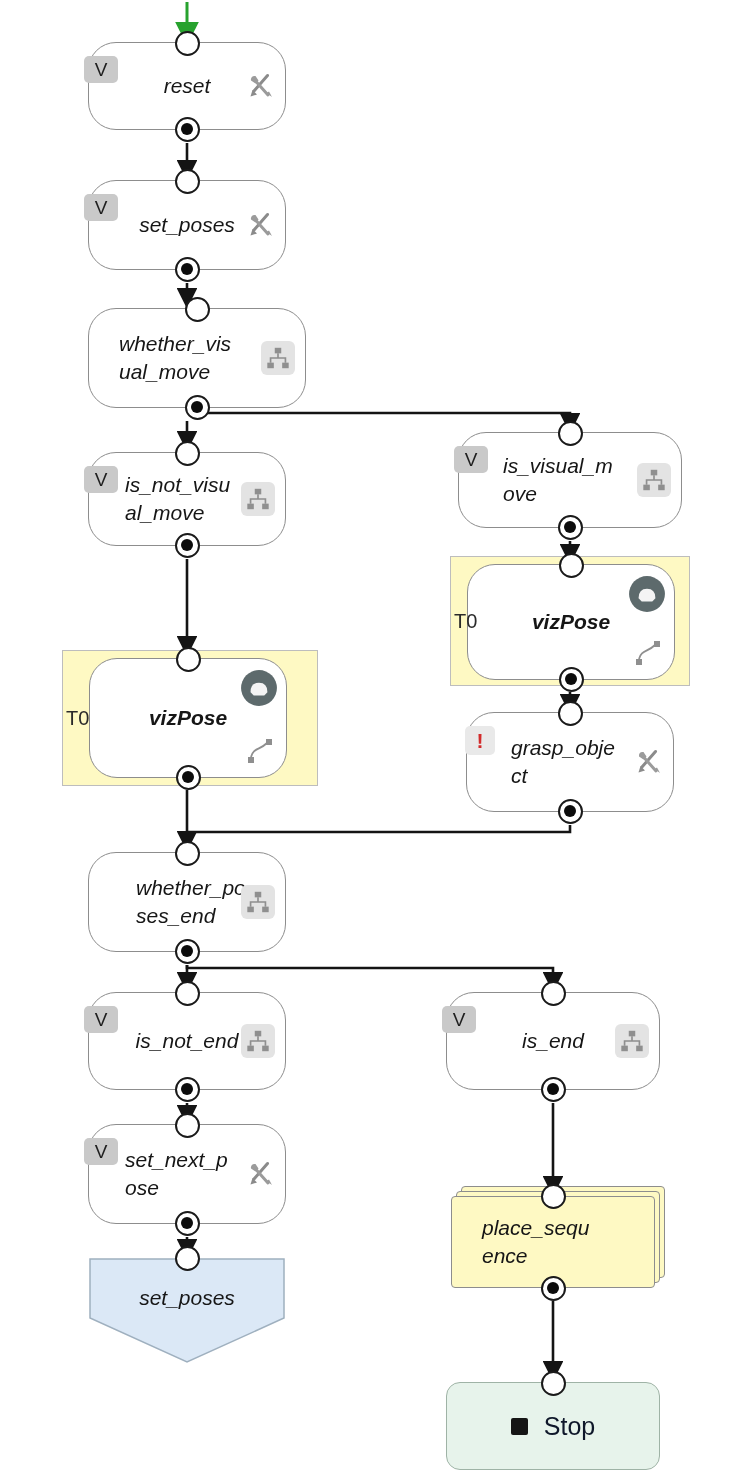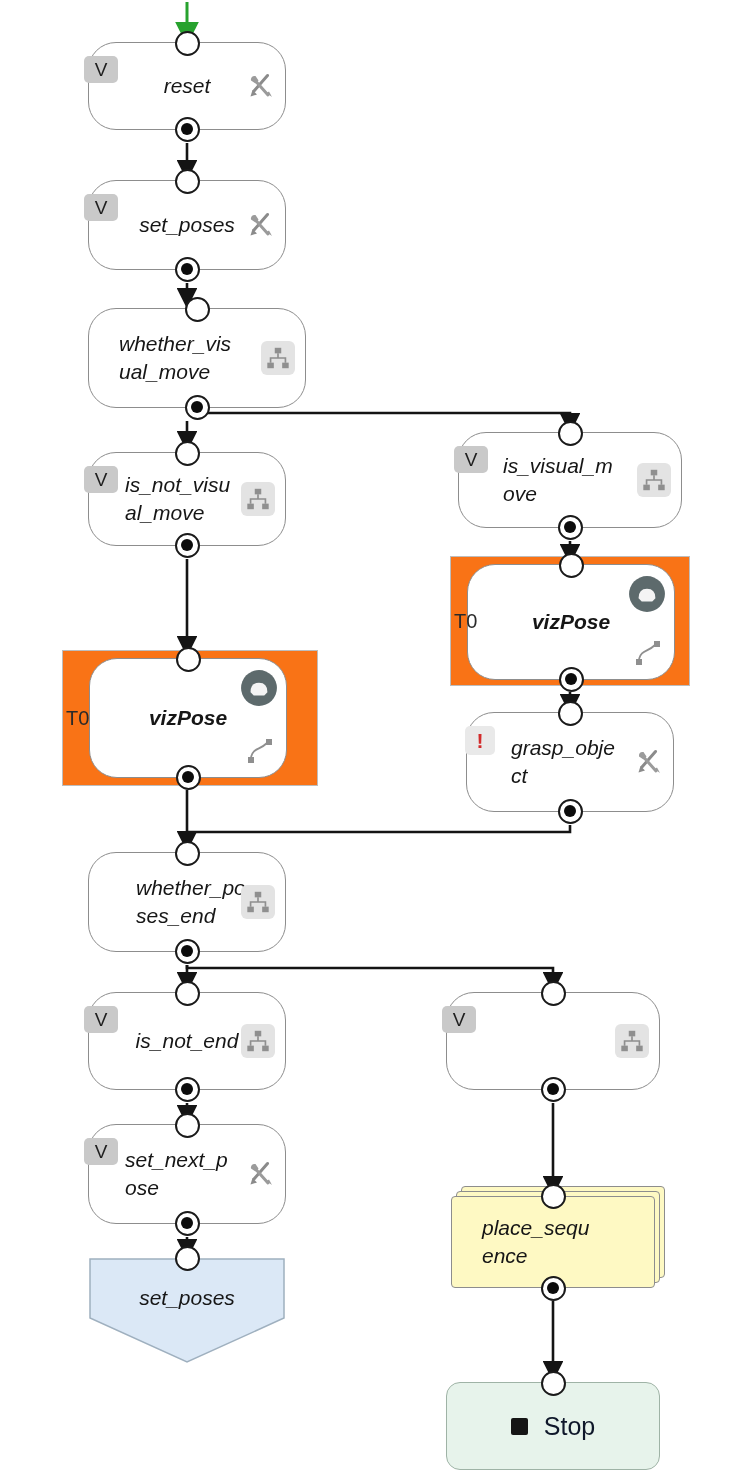--- a/index.html
+++ b/index.html
@@ -2,21 +2,21 @@
 <html><head>
 <meta charset="utf-8">
 <style>
   html,body{margin:0;padding:0;background:#ffffff;}
   .canvas{position:relative;width:752px;height:1476px;background:#ffffff;font-family:"Liberation Sans",sans-serif;overflow:hidden;}
   .edges{position:absolute;left:0;top:0;width:752px;height:1476px;z-index:1;}
   .edges path.edge{stroke:#141414;stroke-width:2.6;fill:none;}
   .edges path.entry{stroke:#27a22e;stroke-width:3;fill:none;}
 
   .node{position:absolute;background:#fff;border:1.5px solid #8d8d8d;border-radius:28px;box-sizing:border-box;z-index:2;}
-  .frame{position:absolute;border:1px solid #bdbdbd;background:#f97316;box-sizing:border-box;z-index:2;}
+  .frame{position:absolute;border:1px solid #bdbdbd;background:#fef9c3;box-sizing:border-box;z-index:2;}
   .frame .node{z-index:3;font-weight:bold;}
   .frame-label{position:absolute;left:3px;top:50%;transform:translateY(-50%);font-size:20px;color:#2a2a2a;z-index:4;}
 
   .port{position:absolute;left:50%;width:25px;height:25px;margin-left:-12.5px;border:2px solid #1a1a1a;border-radius:50%;background:#fff;box-sizing:border-box;z-index:5;}
   .port.in{top:-12.5px;}
   .port.out{bottom:-12.5px;}
   .port.out::after{content:"";position:absolute;left:50%;top:50%;width:12px;height:12px;margin:-6px 0 0 -6px;background:#0c0c0c;border-radius:50%;}
 
   .label{position:absolute;top:50%;transform:translateY(-50%);font-style:italic;font-size:21px;line-height:1.32;color:#161616;word-break:break-all;z-index:4;}
   .label.center{left:0;right:0;text-align:center;padding:0 30px;}
@@ -238,20 +238,21 @@
           <rect x="2.5" y="19" width="7" height="6" fill="#8f8f8f"></rect>
           <rect x="18.5" y="19" width="7" height="6" fill="#8f8f8f"></rect>
         </svg>
     </span>
     <span class="port in"></span>
     <span class="port out"></span>
   </div>
 
   <div class="node" style="left:446px;top:992px;width:214px;height:98px">
     <span class="vbadge">V</span>
+    <div class="label center">is_end</div>
     <span class="icon hier">
       <svg viewBox="0 0 28 28">
           <rect x="10.5" y="3" width="7" height="6" fill="#8f8f8f"></rect>
           <path d="M14 9 V14 M6 19 V14 H22 V19" stroke="#8f8f8f" stroke-width="1.8" fill="none"></path>
           <rect x="2.5" y="19" width="7" height="6" fill="#8f8f8f"></rect>
           <rect x="18.5" y="19" width="7" height="6" fill="#8f8f8f"></rect>
         </svg>
     </span>
     <span class="port in"></span>
     <span class="port out"></span>

